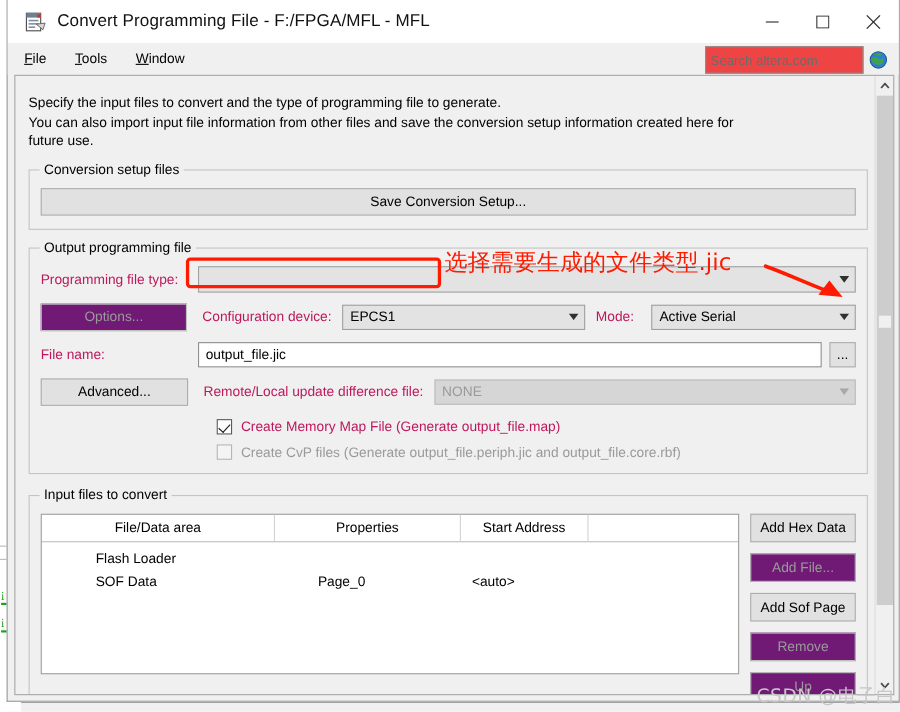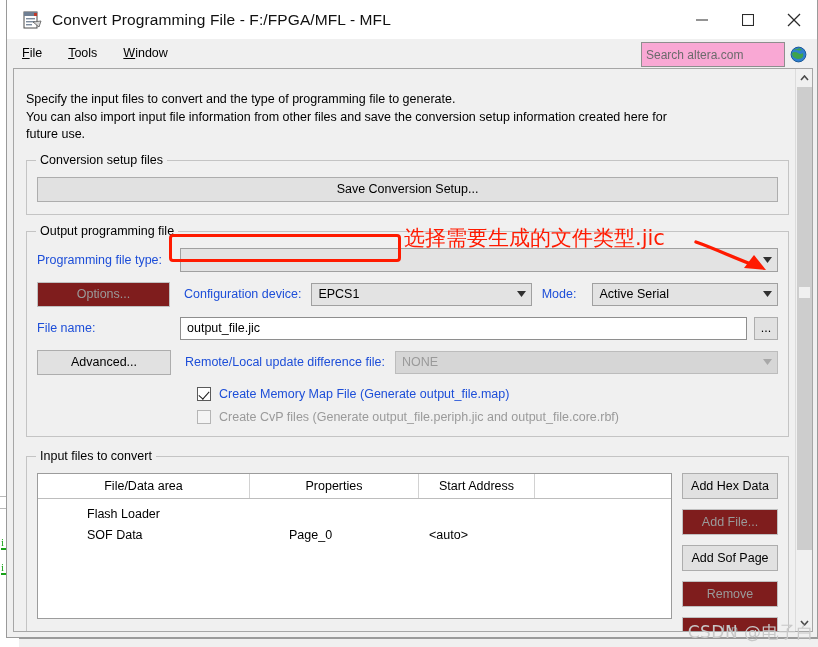--- a/index.html
+++ b/index.html
@@ -65,39 +65,39 @@
     line-height: 17px;
   }
   .menu-item u { text-decoration: underline; }
   #search-wrap {
     position: absolute; right: 10px; top: 3px;
     display: flex; align-items: center; gap: 5px;
   }
   #search-input {
     width: 144px; height: 25px;
     border: 1px solid #8e8e8e;
-    background: #f9a8d4;
+    background: #ef4444;
     font-family: "Liberation Sans", sans-serif;
     font-size: 12px;
     padding: 4px 4px;
     color: #222;
   }
   #search-input::placeholder { color: #6b6b6b; opacity: 1; }
   #globe-icon { width: 17px; height: 17px; }
 
   
   #client {
     position: absolute; left: 6px; top: 68px;
     width: 800px; height: 564px;
     background: #f0f0f0;
     border: 1px solid #a6a6a6;
     overflow: hidden;
   }
   #content {
-    position: absolute; left: 0; top: 12px; width: 783px; height: 100%;
+    position: absolute; left: 0; top: 6px; width: 783px; height: 100%;
     padding: 10px 8px 0 12px;
   }
 
   .intro { font-size: 12.5px; line-height: 17.5px; color: #000; }
 
   
   .group {
     position: relative;
     border: 1px solid #c4c4c4;
     margin-top: 14px;
@@ -113,28 +113,28 @@
   .btn {
     background: #e1e1e1;
     border: 1px solid #adadad;
     font-family: "Liberation Sans", sans-serif;
     font-size: 12.5px; color: #000;
     height: 24px;
     display: inline-flex; align-items: center; justify-content: center;
     text-align: center;
     white-space: nowrap;
   }
-  .btn.disabled { color: #9a9a9a; background: #7f1d1d; border-color: #c0c0c0; }
+  .btn.disabled { color: #9a9a9a; background: #701a75; border-color: #c0c0c0; }
 
   #setup-btns { display: flex; gap: 14px; }
   #setup-btns .btn { flex: 1; height: 25px; }
 
   
   .row { display: flex; align-items: center; }
-  .lbl { font-size: 12.5px; color: #1d4ed8; white-space: nowrap; }
+  .lbl { font-size: 12.5px; color: #be185d; white-space: nowrap; }
   .lbl.disabled { color: #9a9a9a; }
 
   
   .combo {
     position: relative;
     background: #e3e3e3;
     border: 1px solid #a0a0a0;
     height: 23px;
     display: flex; align-items: center;
     padding-left: 6px;

